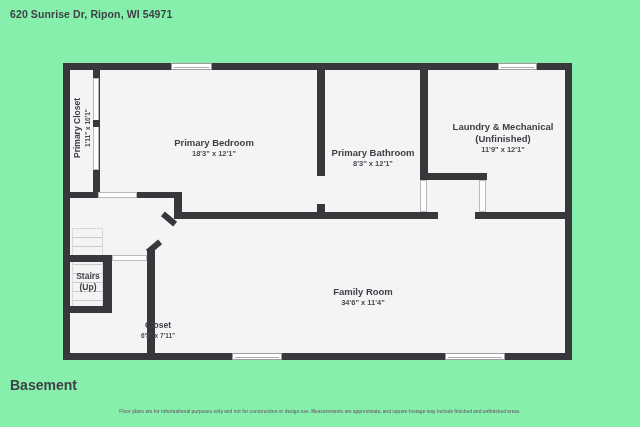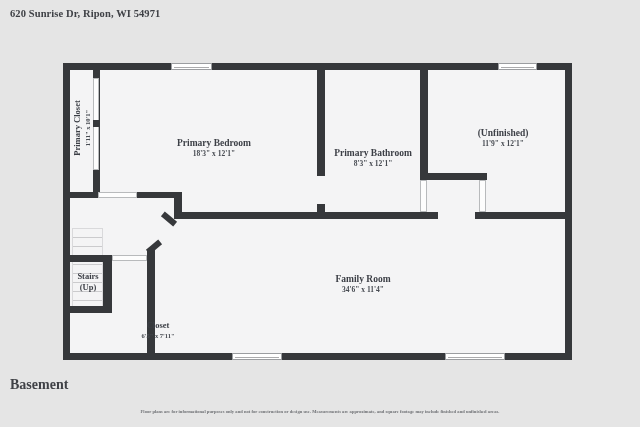--- a/index.html
+++ b/index.html
@@ -2,22 +2,22 @@
 <html style="--wall: #36383b; --floor: #f4f4f5; --text: #3c3f46;"><head>
 <meta charset="utf-8">
 <style>
   :root{
     --wall:#36383b;
     --floor:#f4f4f5;
     --text:#3c3f46;
   }
   html,body{margin:0;padding:0;background:#ffffff;}
   .page{
-    position:relative;width:640px;height:427px;background:#e5e5e5;overflow:hidden;
-    font-family:Liberation Serif, serif;
+    position:relative;width:640px;height:427px;background:#86efac;overflow:hidden;
+    font-family:Liberation Sans, sans-serif;
   }
   .address{
     position:absolute;left:10px;top:8px;font-size:10.5px;font-weight:700;color:#3f4146;letter-spacing:.1px;
   }
   .floor-label{
     position:absolute;left:10px;top:377px;font-size:14px;font-weight:700;color:#3f4146;
   }
   .disclaimer{
     position:absolute;left:0;top:409px;width:640px;text-align:center;
     font-size:4.5px;font-weight:600;color:#6e7074;letter-spacing:.05px;
@@ -103,25 +103,26 @@
       <div class="room-name">Primary Bedroom</div>
       <div class="room-dims">18'3" x 12'1"</div>
     </div>
 
     <div class="room-label" style="left:373px;top:158px;">
       <div class="room-name">Primary Bathroom</div>
       <div class="room-dims">8'3" x 12'1"</div>
     </div>
 
     <div class="room-label" style="left:503px;top:138px;">
+      <div class="room-name">Laundry &amp; Mechanical</div>
       <div class="room-name">(Unfinished)</div>
       <div class="room-dims">11'9" x 12'1"</div>
     </div>
 
-    <div class="room-label" style="left:363px;top:284px;">
+    <div class="room-label" style="left:363px;top:297px;">
       <div class="room-name">Family Room</div>
       <div class="room-dims">34'6" x 11'4"</div>
     </div>
 
     <div class="room-label" style="left:88px;top:282px;">
       <div class="room-name small">Stairs</div>
       <div class="room-name small">(Up)</div>
     </div>
 
     <div class="room-label" style="left:122px;top:330px;margin-left:36px;">

